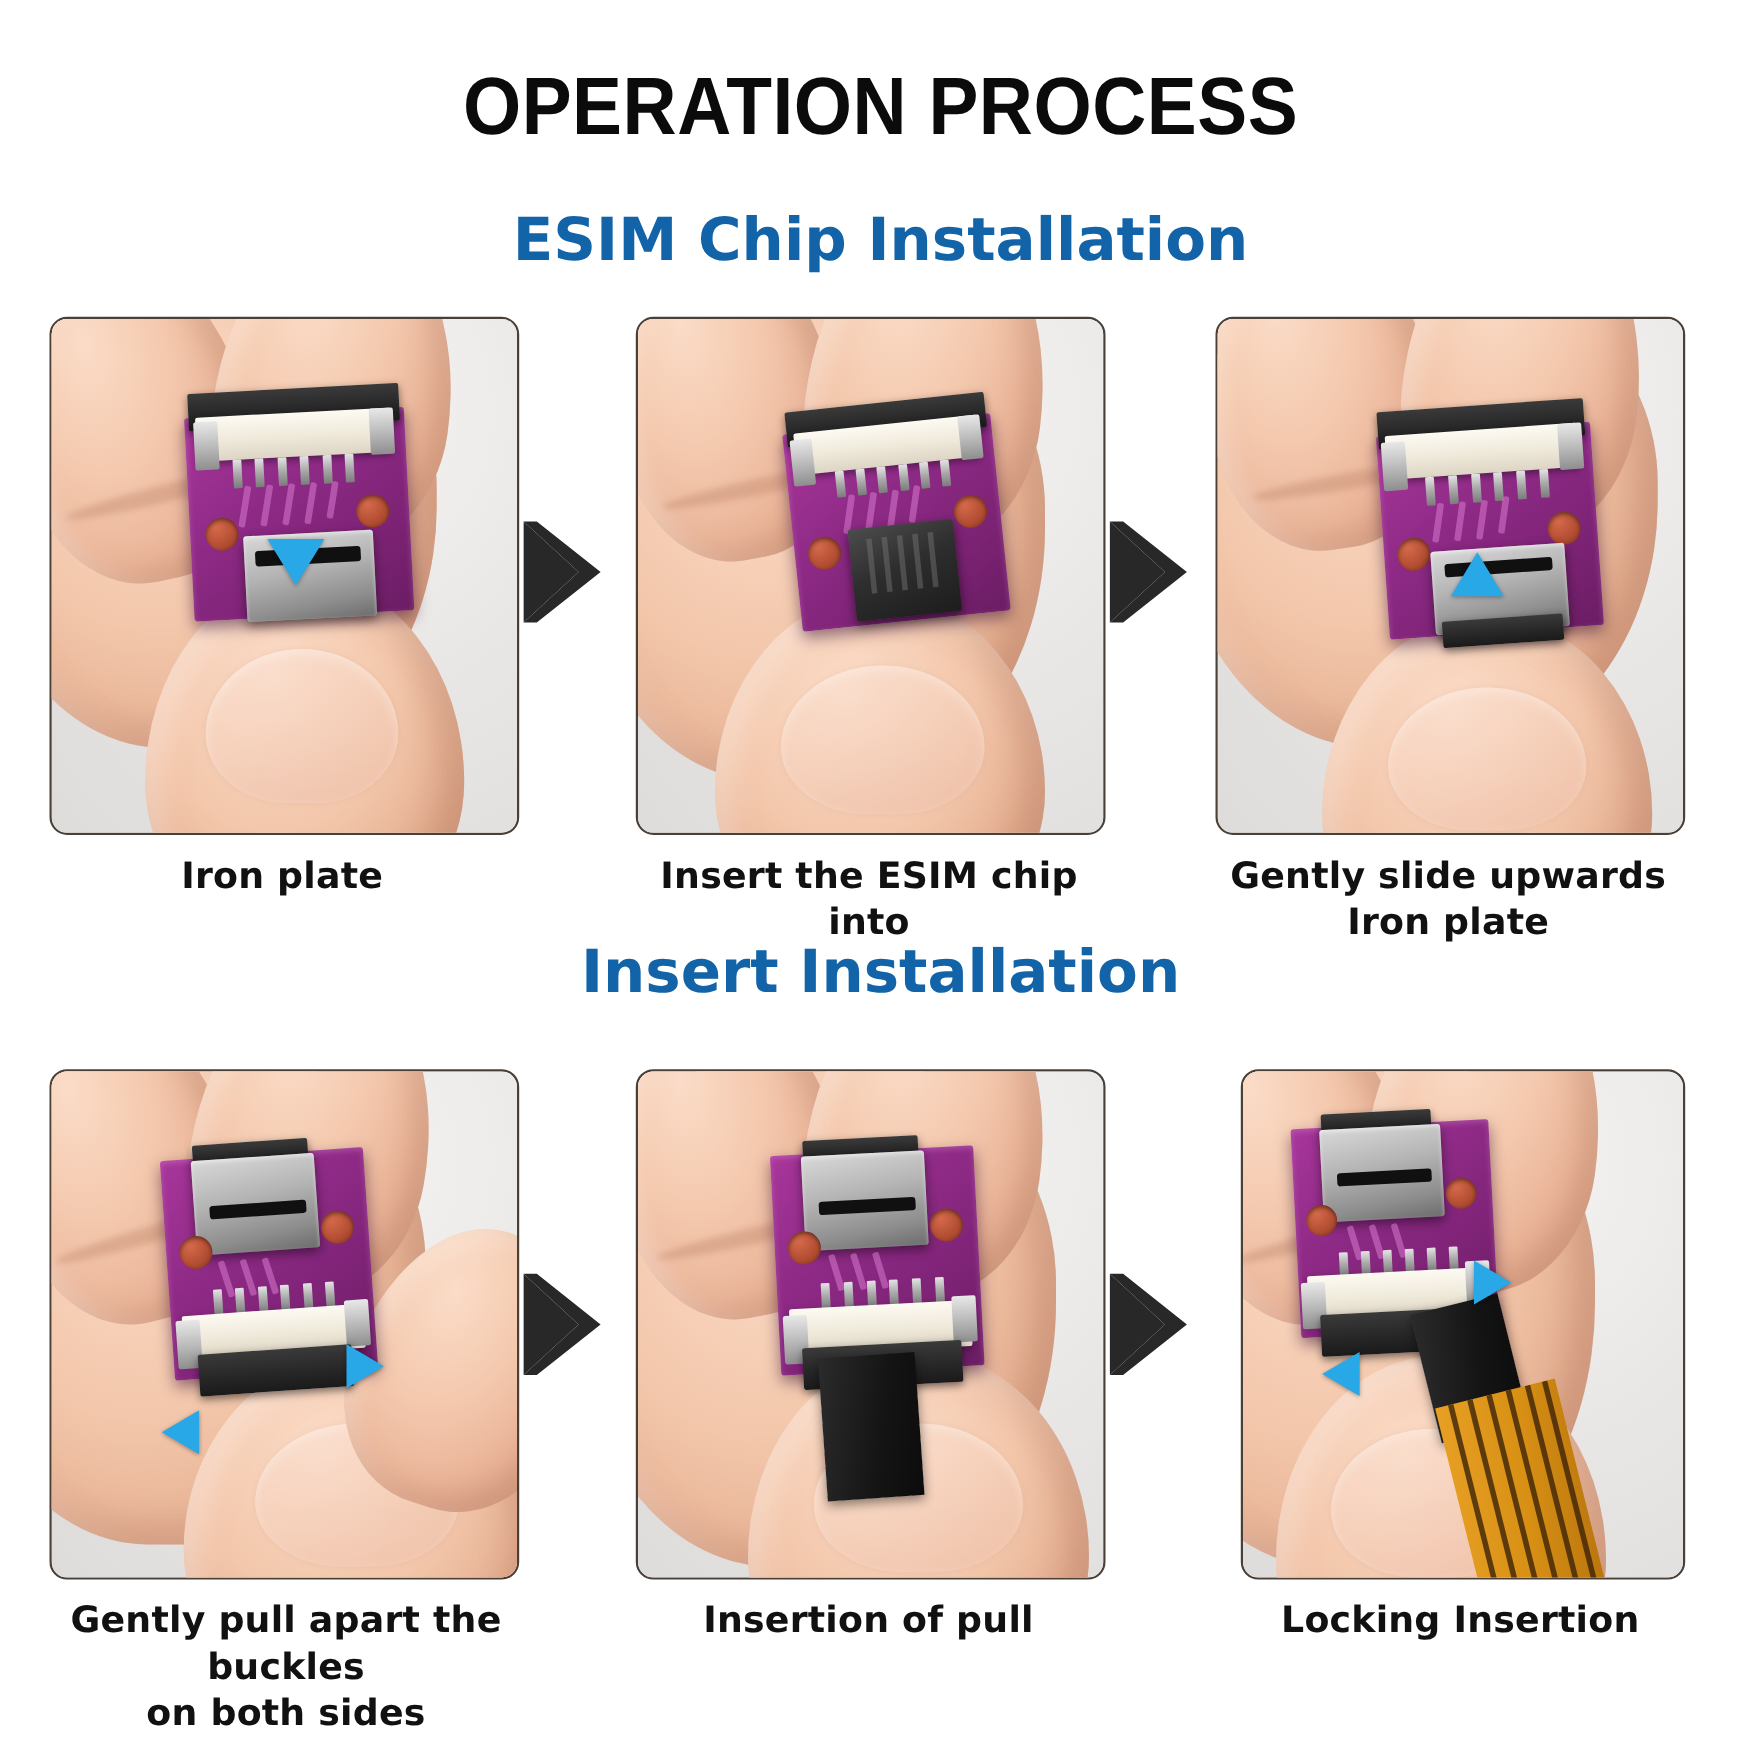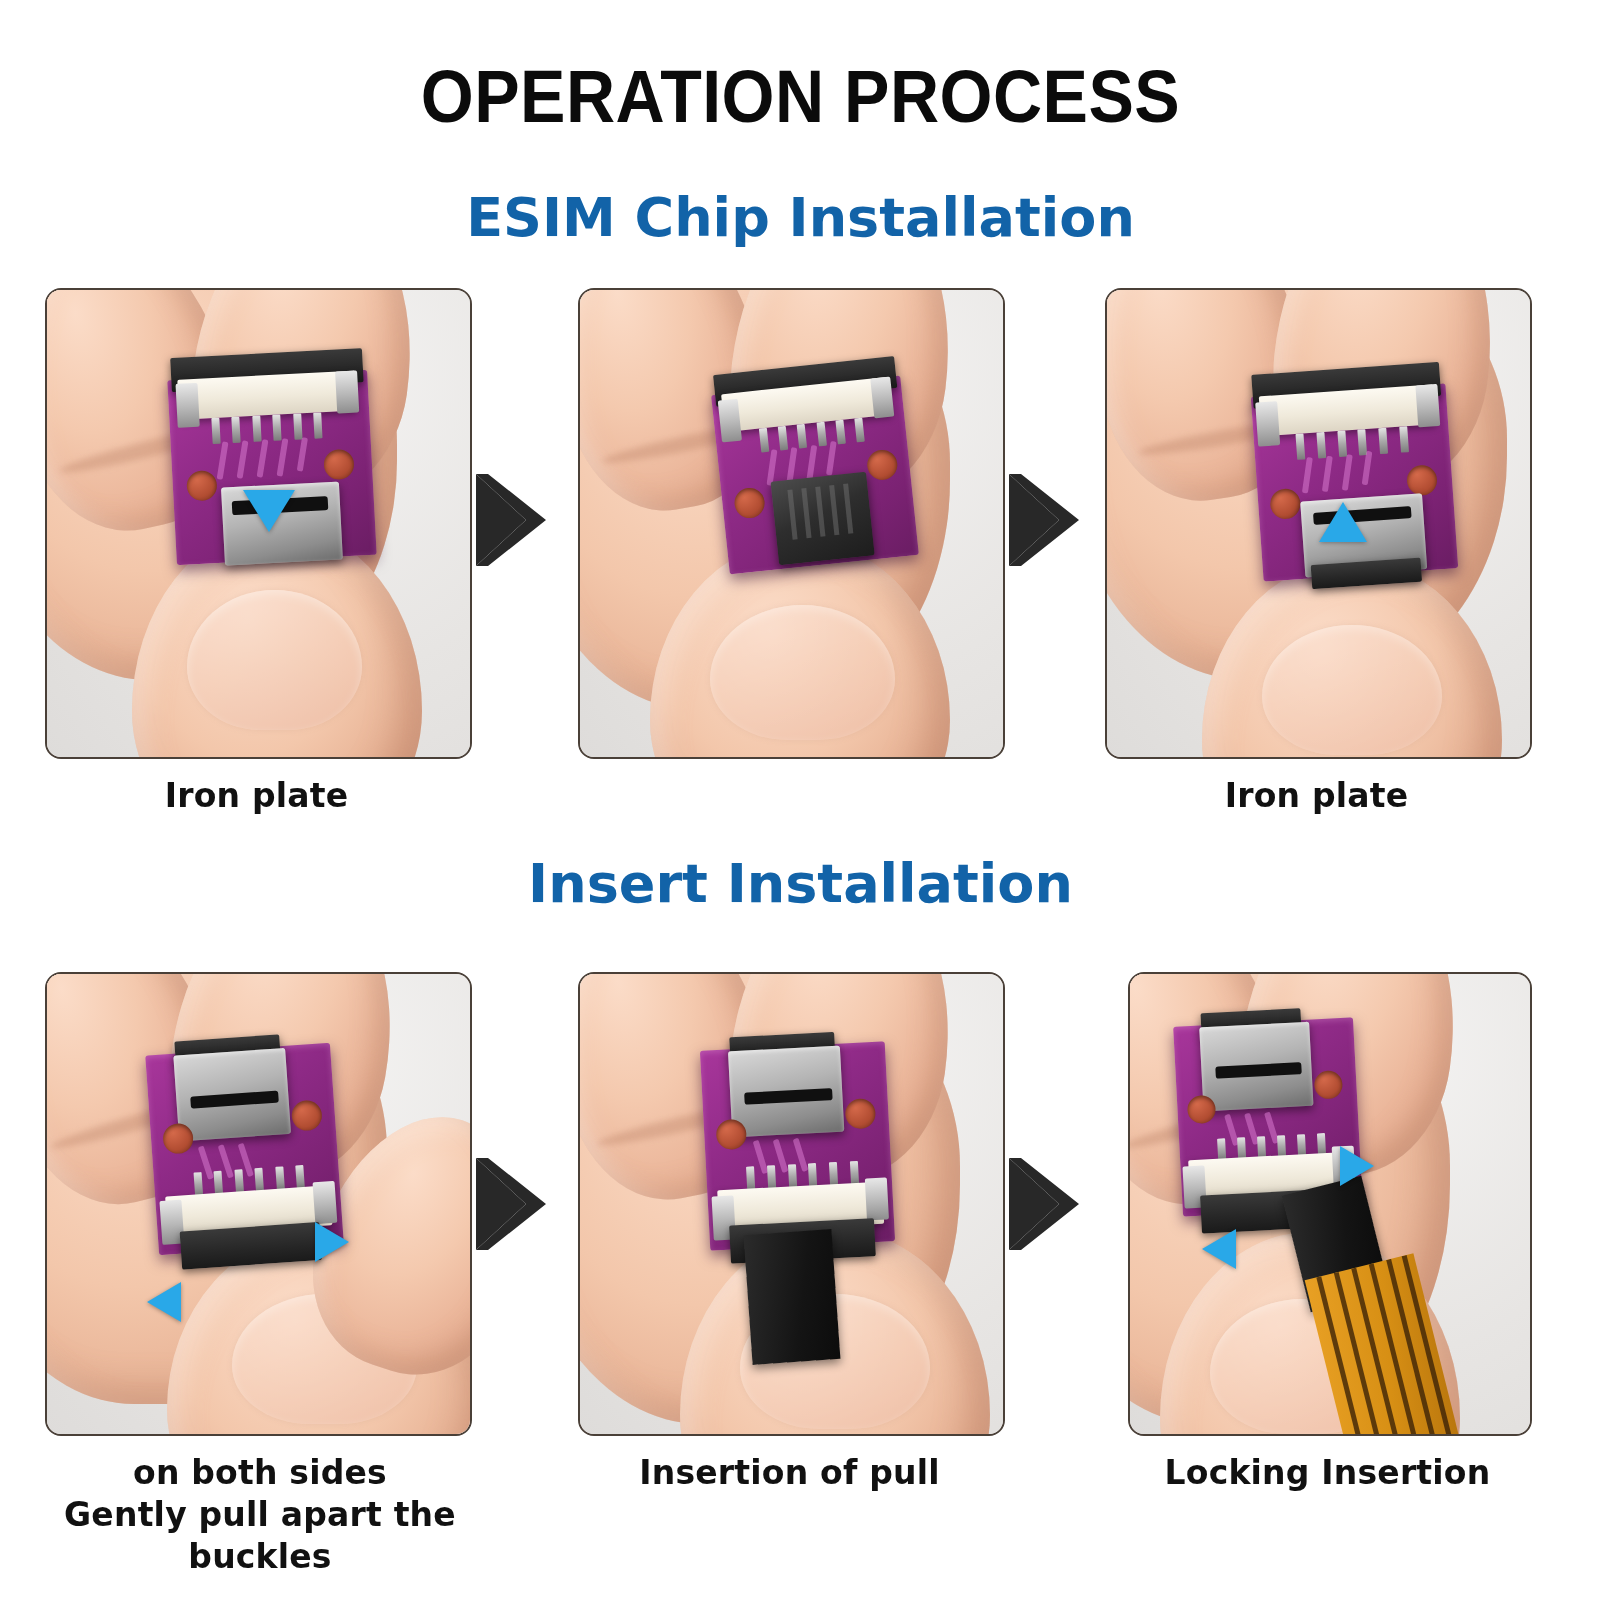--- a/index.html
+++ b/index.html
@@ -362,22 +362,24 @@
     </div>
 
     <div class="blue-arrow arrow-up" style="left:212px; top:212px;"></div>
   </div>
 </div>
 
 <div class="caption" id="cap1" style="left:45px; top:775px; width:423px;">
   <div>Iron plate</div>
 </div>
 <div class="caption" id="cap2" style="left:570px; top:775px; width:440px;">
+  <div>Insert the ESIM chip into</div>
 </div>
 <div class="caption" id="cap3" style="left:1105px; top:775px; width:423px;">
+  <div>Gently slide upwards</div>
   <div>Iron plate</div>
 </div>
 
 <div class="section-title" id="title-wiring">Insert Installation</div>
 
 <div class="panel" id="p4" style="left:45px; top:972px; width:423px; height:460px;">
   <div class="photo">
     <div class="bg-wall"></div>
 
     <div class="palm" style="left:-90px; top:-30px; width:430px; height:460px;"></div>
@@ -515,21 +517,21 @@
       <div class="ribbon-line" style="left:84px; top:0; width:5px; height:190px;"></div>
       <div class="ribbon-line" style="left:100px; top:0; width:5px; height:190px;"></div>
     </div>
 
     <div class="blue-arrow arrow-left" style="left:72px; top:255px;"></div>
     <div class="blue-arrow arrow-right" style="left:210px; top:172px;"></div>
   </div>
 </div>
 
 <div class="caption" id="cap4" style="left:10px; top:1452px; width:500px;">
+  <div>Gently pull apart the buckles</div>
   <div>on both sides</div>
-  <div>Gently pull apart the buckles</div>
 </div>
 <div class="caption" id="cap5" style="left:578px; top:1452px; width:423px;">
   <div>Insertion of pull</div>
 </div>
 <div class="caption" id="cap6" style="left:1105px; top:1452px; width:445px;">
   <div>Locking Insertion</div>
 </div>
 
 </body></html>

